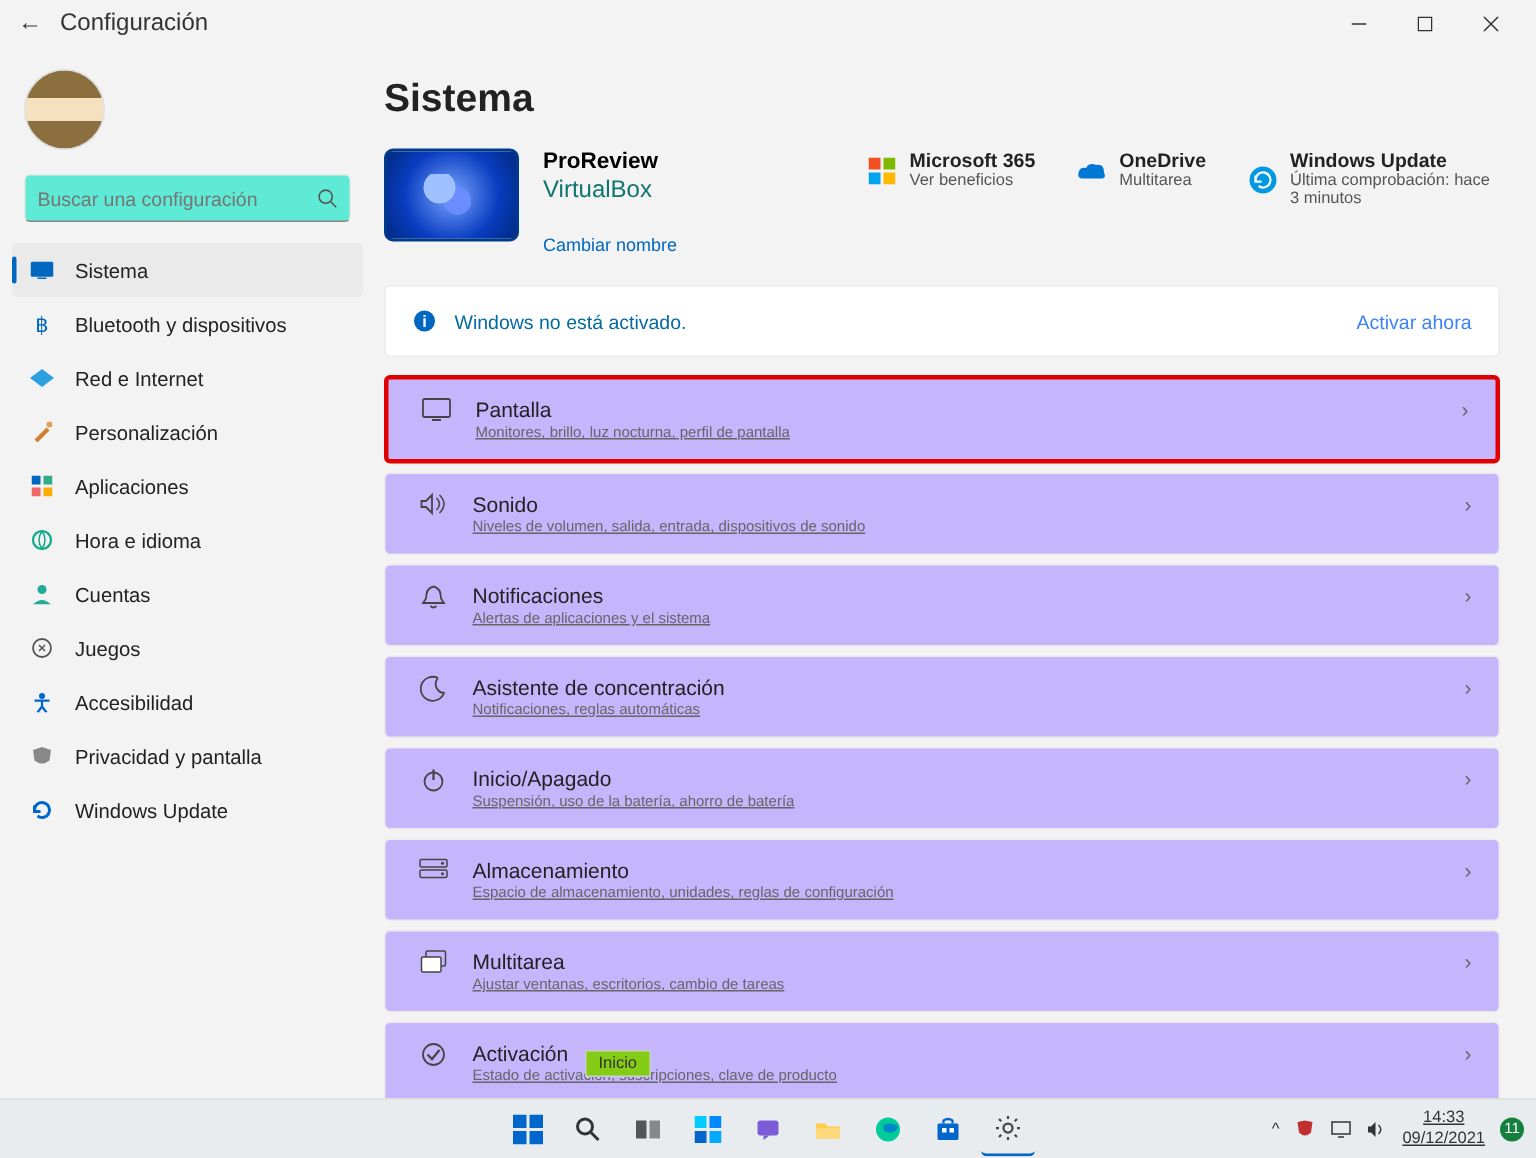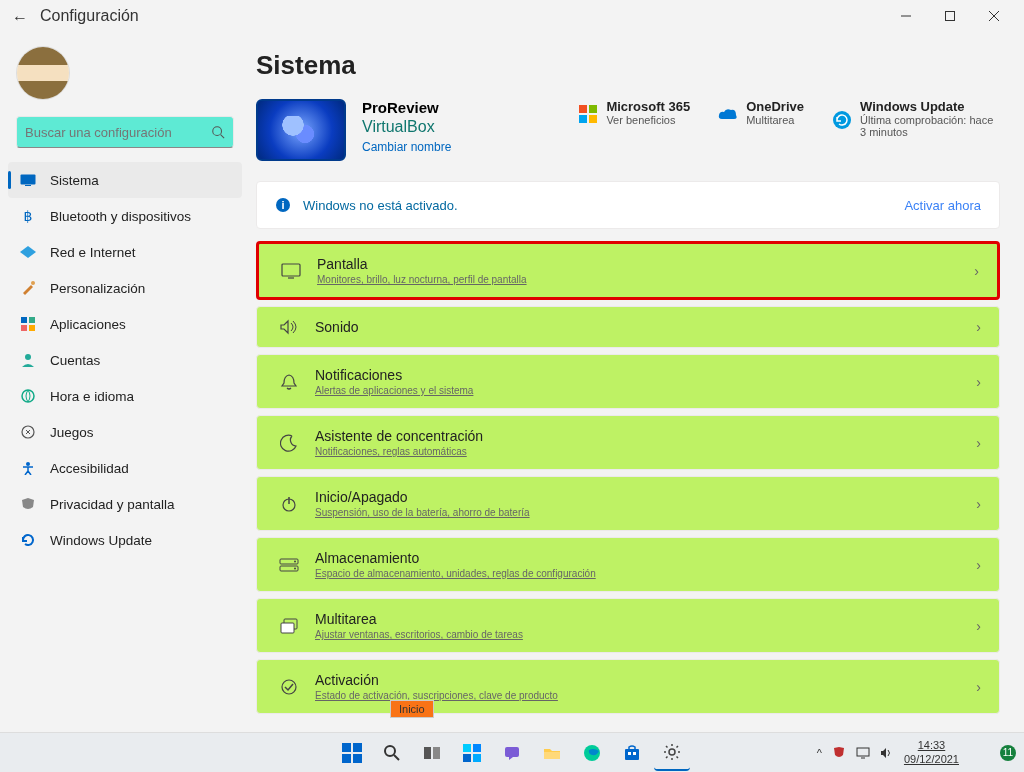--- a/index.html
+++ b/index.html
@@ -28,50 +28,50 @@
   .nav .nicon { width:16px; height:16px; display:flex; align-items:center; justify-content:center; font-size:14px;}
   
   .main { flex:1; padding: 12px 24px 0 6px; overflow-y:auto;}
   h1.page { font-size:26px; font-weight:600; margin: 6px 0 18px 0; color:#222;}
   
   .hero { display:flex; align-items:flex-start; gap:16px; margin-bottom:20px;}
   .hero-thumb { width:90px; height:62px; border-radius:6px; border:2px solid #003a8c; background: radial-gradient(circle at 50% 50%, #7aa6ff 0%, #0a3cc0 60%, #002a80 100%);}
   .hero-thumb::after{content:"";display:block;margin:15px auto;width:40px;height:30px;background:radial-gradient(circle at 30% 30%, #9fc1ff 0 30%, transparent 31%),radial-gradient(circle at 60% 60%, #6a8cff 0 30%, transparent 31%);}
   .hero-info .name { font-size:15px; font-weight:600;}
   .hero-info .sub { font-size:16px; color:#0f766e; margin-top:2px;}
-  .hero-info .link { font-size:12px; color:#0067c0; margin-top:4px; cursor:pointer;}
+  .hero-info .link { font-size:12px; color:#0067c0; margin-top:20px; cursor:pointer;}
   .hero-spacer{flex:1;}
   .hero-card { display:flex; align-items:center; gap:8px; margin-left:12px;}
   .hero-card .icon { width:20px; height:20px; display:flex; align-items:center; justify-content:center; font-size:16px; margin-top:3px;}
   .hero-card .t { font-size:13px; font-weight:600;color:#222;}
   .hero-card .s { font-size:11px; color:#555; max-width:140px;}
   
   .banner { background:#fff; border:1px solid #eceaea; border-radius:4px; height:48px; display:flex; align-items:center; padding:0 18px; margin-bottom:12px;}
   .banner .info { color:#0067c0; margin-right:12px; display:flex;}
   .banner .txt { font-size:13px; color:#0369a1;}
   .banner .spacer{flex:1;}
   .banner .act { font-size:13px; color:#3b82f6; cursor:pointer;}
   
-  .card { background:#bef264; border:1px solid #eceaea; border-radius:4px; display:flex; align-items:center; padding:12px 18px; margin-bottom:6px; cursor:pointer;}
+  .card { background:#c4b5fd; border:1px solid #eceaea; border-radius:4px; display:flex; align-items:flex-start; padding:12px 18px; margin-bottom:6px; cursor:pointer;}
   .card.hl{border:3px solid #e00000;}
   .card .cicon{ width:28px; display:flex; justify-content:center; color:#444;}
   .card .ctext{ flex:1; margin-left:12px;}
   .card .ct{ font-size:14px; color:#222;}
   .card .cs{ font-size:10px; color:#666; margin-top:2px;text-decoration:underline;}
   .card .chev{ color:#666; font-size:14px;}
   
-  .tooltip{ position:absolute; left:390px; bottom:54px; background:#f97316; border:1px solid #ccc; padding:2px 8px; font-size:11px; color:#333; z-index:5;}
+  .tooltip{ position:absolute; left:390px; bottom:54px; background:#84cc16; border:1px solid #ccc; padding:2px 8px; font-size:11px; color:#333; z-index:5;}
   
   .taskbar { position:absolute; bottom:0; left:0; right:0; height:40px; background:#e9ecef; border-top:1px solid #ddd; display:flex; align-items:center;}
   .taskbar .center{ position:absolute; left:50%; transform:translateX(-50%); display:flex; gap:4px;}
   .tb{ width:36px; height:36px; display:flex; align-items:center; justify-content:center; cursor:pointer; border-radius:4px;}
   .tb.act{ border-bottom:2px solid #0067c0;}
   .taskbar .tray{ position:absolute; right:8px; display:flex; align-items:center; gap:10px; font-size:11px; color:#333;}
   .clock{ text-align:center; line-height:1.25;text-decoration:underline;}
-  .badge{ background:#15803d; color:#fff; border-radius:50%; width:16px; height:16px; font-size:10px; display:flex;align-items:center;justify-content:center;margin-left:31px;}
+  .badge{ background:#15803d; color:#fff; border-radius:50%; width:16px; height:16px; font-size:10px; display:flex;align-items:center;justify-content:center;}
   
   svg{display:block;}
 </style>
 </head>
 <body>
 
 <div class="titlebar">
   <div class="back">←</div>
   <div class="title">Configuración</div>
   <div class="spacer"></div>
@@ -147,34 +147,34 @@
               <rect x="8" width="6" height="6" fill="#3a8"></rect>
               <rect y="8" width="6" height="6" fill="#e66"></rect>
               <rect x="8" y="8" width="6" height="6" fill="#fa0"></rect>
             </svg>
           </span>
         <span>Aplicaciones</span>
       </li>
       <li>
         <span class="nicon">
             <svg width="14" height="14">
+              <circle cx="7" cy="7" r="6" fill="none" stroke="#1a8" stroke-width="1.5"></circle>
+              <path d="M7 1 Q11 7 7 13 Q3 7 7 1" fill="none" stroke="#1a8"></path>
+            </svg>
+          </span>
+        <span>Hora e idioma</span>
+      </li>
+      <li>
+        <span class="nicon">
+            <svg width="14" height="14">
               <circle cx="7" cy="4" r="3" fill="#2a9"></circle>
               <path d="M1 14 Q7 8 13 14 Z" fill="#2a9"></path>
             </svg>
           </span>
         <span>Cuentas</span>
-      </li>
-      <li>
-        <span class="nicon">
-            <svg width="14" height="14">
-              <circle cx="7" cy="7" r="6" fill="none" stroke="#1a8" stroke-width="1.5"></circle>
-              <path d="M7 1 Q11 7 7 13 Q3 7 7 1" fill="none" stroke="#1a8"></path>
-            </svg>
-          </span>
-        <span>Hora e idioma</span>
       </li>
       <li>
         <span class="nicon">
             <svg width="14" height="14">
               <circle cx="7" cy="7" r="6" fill="none" stroke="#555" stroke-width="1.2"></circle>
               <path d="M5 5 L9 9 M9 5 L5 9" stroke="#555"></path>
             </svg>
           </span>
         <span>Juegos</span>
       </li>
@@ -284,20 +284,21 @@
     </div>
     <div class="card">
       <span class="cicon">
           <svg width="20" height="16">
             <path d="M2 6 L5 6 L9 2 L9 14 L5 10 L2 10 Z" fill="none" stroke="#444" stroke-width="1.2"></path>
             <path d="M12 4 Q16 8 12 12 M14 2 Q20 8 14 14" fill="none" stroke="#444"></path>
           </svg>
         </span>
       <div class="ctext">
           <div class="ct">Sonido</div>
+          <div class="cs">Niveles de volumen, salida, entrada, dispositivos de sonido</div>
         </div>
       <span class="chev">›</span>
     </div>
     <div class="card">
       <span class="cicon">
           <svg width="18" height="18">
             <path d="M9 2 Q4 3 4 10 L2 13 L16 13 L14 10 Q14 3 9 2 M7 15 Q9 17 11 15" fill="none" stroke="#444" stroke-width="1.2"></path>
           </svg>
         </span>
       <div class="ctext">

